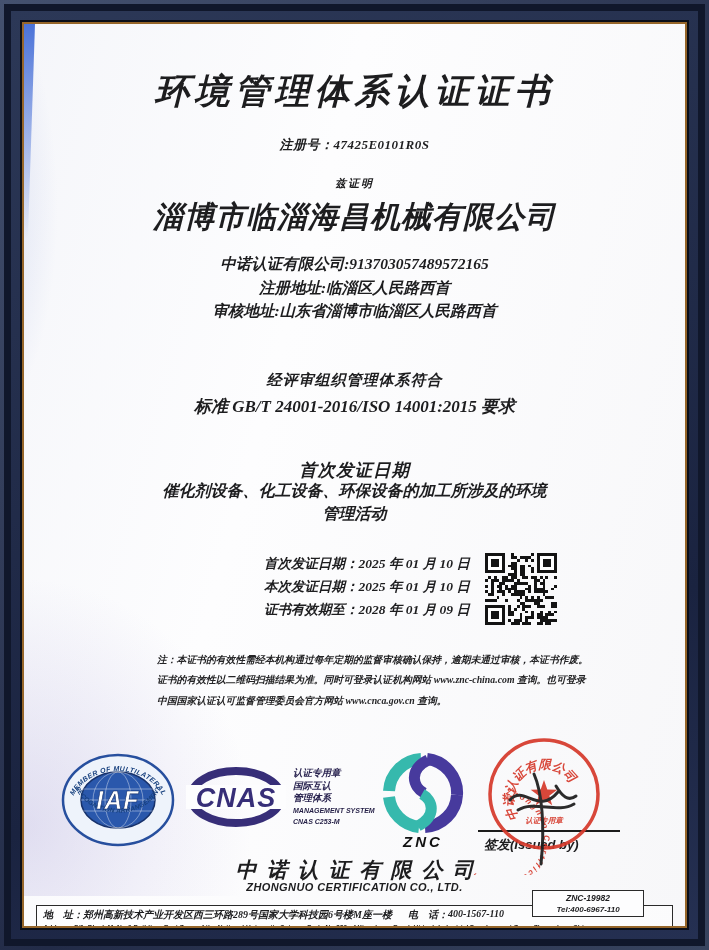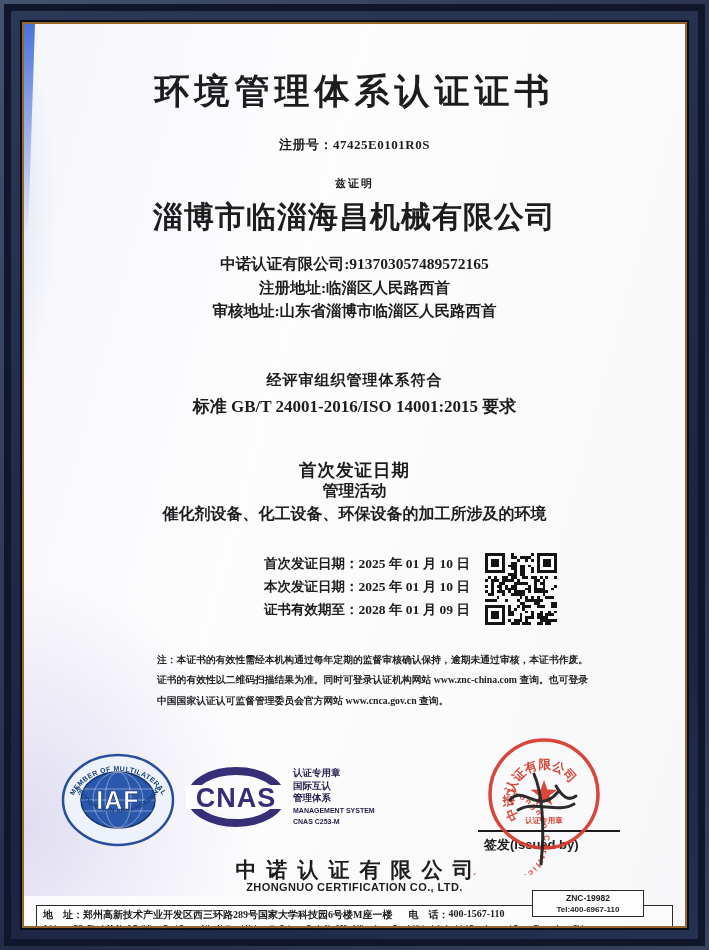--- a/index.html
+++ b/index.html
@@ -3,21 +3,21 @@
 <meta charset="utf-8">
 <style>
   html,body{margin:0;padding:0;}
   body{width:709px;height:950px;overflow:hidden;background:#0d111c;
        font-family:"Liberation Serif","DejaVu Serif",serif;color:#1d1d1f;}
   .f1{width:709px;height:950px;box-sizing:border-box;padding:4px;
       background:linear-gradient(135deg,#44516f,#222b47 60%,#38445f);}
   .f2{width:100%;height:100%;box-sizing:border-box;padding:7px;background:#10172b;}
   .f3{width:100%;height:100%;box-sizing:border-box;padding:9px;
       background:linear-gradient(160deg,#2c3857,#1a2340 70%,#253052);}
-  .f4{width:100%;height:100%;box-sizing:border-box;padding:2px;background:#0a0e18;}
+  .f4{width:100%;height:100%;box-sizing:border-box;padding:2px;background:#0a0e18;font-style:italic;}
   .f5{width:100%;height:100%;box-sizing:border-box;padding:2px;background:#96662a;}
   .paper{position:relative;width:100%;height:100%;overflow:hidden;
          background:linear-gradient(105deg,#f5f6fa 0%,#fdfdfe 38%,#f7f7f9 100%);}
   .abs{position:absolute;}
   .ctr{left:0;right:0;text-align:center;}
   .shade1{left:-60px;top:-40px;width:210px;height:640px;
     background:radial-gradient(ellipse 62% 52% at 0% 35%,rgba(148,165,220,.38),rgba(148,165,220,0) 72%);}
   .shade2{left:-50px;bottom:30px;width:280px;height:320px;
     background:radial-gradient(ellipse at 18% 78%,rgba(168,160,215,.32),rgba(168,160,215,0) 70%);}
   .mat{top:0;left:0;width:11px;height:215px;
@@ -93,22 +93,22 @@
       <div>中诺认证有限公司:913703057489572165</div>
       <div>注册地址:临淄区人民路西首</div>
       <div>审核地址:山东省淄博市临淄区人民路西首</div>
     </div>
 
     <div class="abs ctr conform">经评审组织管理体系符合</div>
     <div class="abs ctr standard">标准 GB/T 24001-2016/ISO 14001:2015 要求</div>
 
     <div class="abs ctr scopetitle">首次发证日期</div>
     <div class="abs ctr scope">
+      <div>催化剂设备、化工设备、环保设备的加工所涉及的环境</div>
       <div>管理活动</div>
-      <div>催化剂设备、化工设备、环保设备的加工所涉及的环境</div>
     </div>
 
     <div class="abs dates">
       <div class="row">
         <span>首次发证日期：</span><span>2025 年 01 月 10 日</span>
       </div>
       <div class="row">
         <span>本次发证日期：</span><span>2025 年 01 月 10 日</span>
       </div>
       <div class="row">
@@ -367,20 +367,31 @@
       </svg>
       <div class="cnas-text">
         <div class="cn">认证专用章</div>
         <div class="cn">国际互认</div>
         <div class="cn">管理体系</div>
         <div class="en">MANAGEMENT SYSTEM</div>
         <div class="en">CNAS C253-M</div>
       </div>
     </div>
 
+    <div class="abs logo-znc">
+      <svg viewBox="0 0 86 100" xmlns="http://www.w3.org/2000/svg">
+        <path d="M 41,9 A 34,34 0 0 0 9,41" fill="none" stroke="#36b9ad" stroke-width="12"></path>
+        <path d="M 77,45 A 34,34 0 0 0 47,9" fill="none" stroke="#473a9d" stroke-width="12"></path>
+        <path d="M 9,47 A 34,34 0 0 0 39,77" fill="none" stroke="#36b9ad" stroke-width="12"></path>
+        <path d="M 45,77 A 34,34 0 0 0 77,45" fill="none" stroke="#473a9d" stroke-width="12"></path>
+        <path d="M 48,10 C 28,20 33,37 44,43" fill="none" stroke="#473a9d" stroke-width="11"></path>
+        <path d="M 42,44 C 53,50 57,66 38,76" fill="none" stroke="#36b9ad" stroke-width="11"></path>
+        <text x="43" y="97" text-anchor="middle" font-size="15" font-weight="bold" letter-spacing="3" fill="#111">ZNC</text>
+      </svg>
+    </div>
 
     <div class="abs signline"></div>
     <div class="abs issued">签发(Issued by)</div>
 
     <div class="abs seal">
       <svg viewBox="0 0 150 145" xmlns="http://www.w3.org/2000/svg" opacity=".93">
         <circle cx="72" cy="64" r="54" fill="none" stroke="#d63a2c" stroke-width="3.5"></circle>
         <path id="sealRing" d="M 28,64 A 44,44 0 1 1 27.9,64" fill="none"></path>
         <text font-size="8.2" font-weight="bold" fill="#d63a2c" letter-spacing="2">
           <textPath href="#sealRing" startOffset="2%">Zhongnuo Certification Co., Ltd.</textPath>

